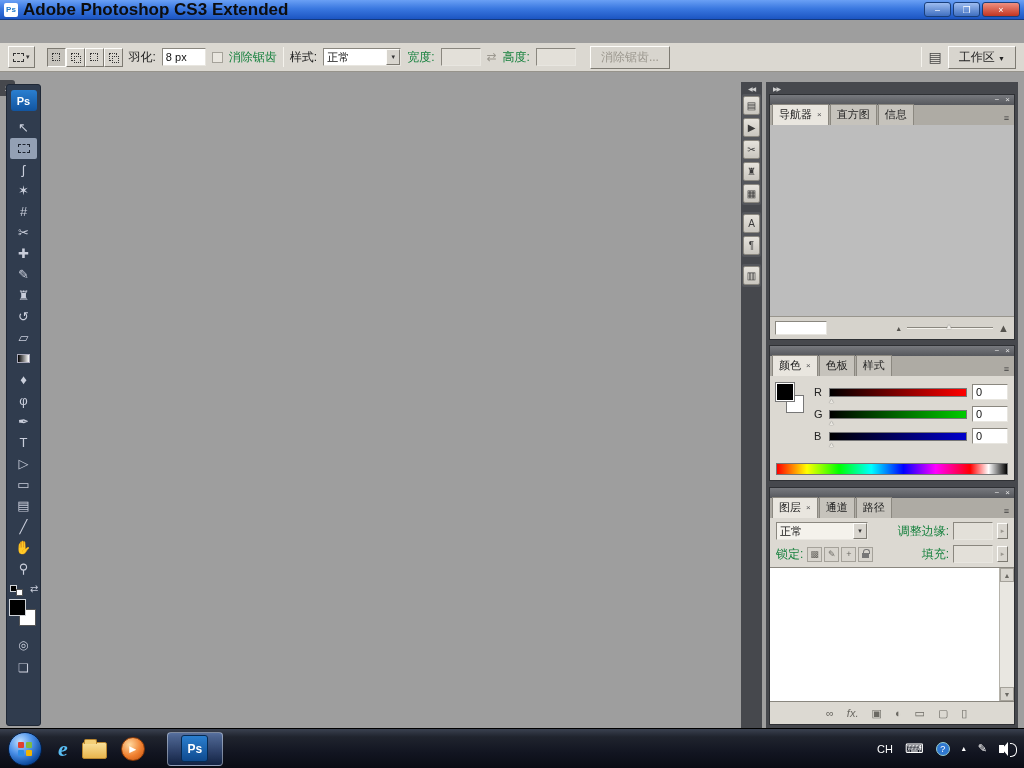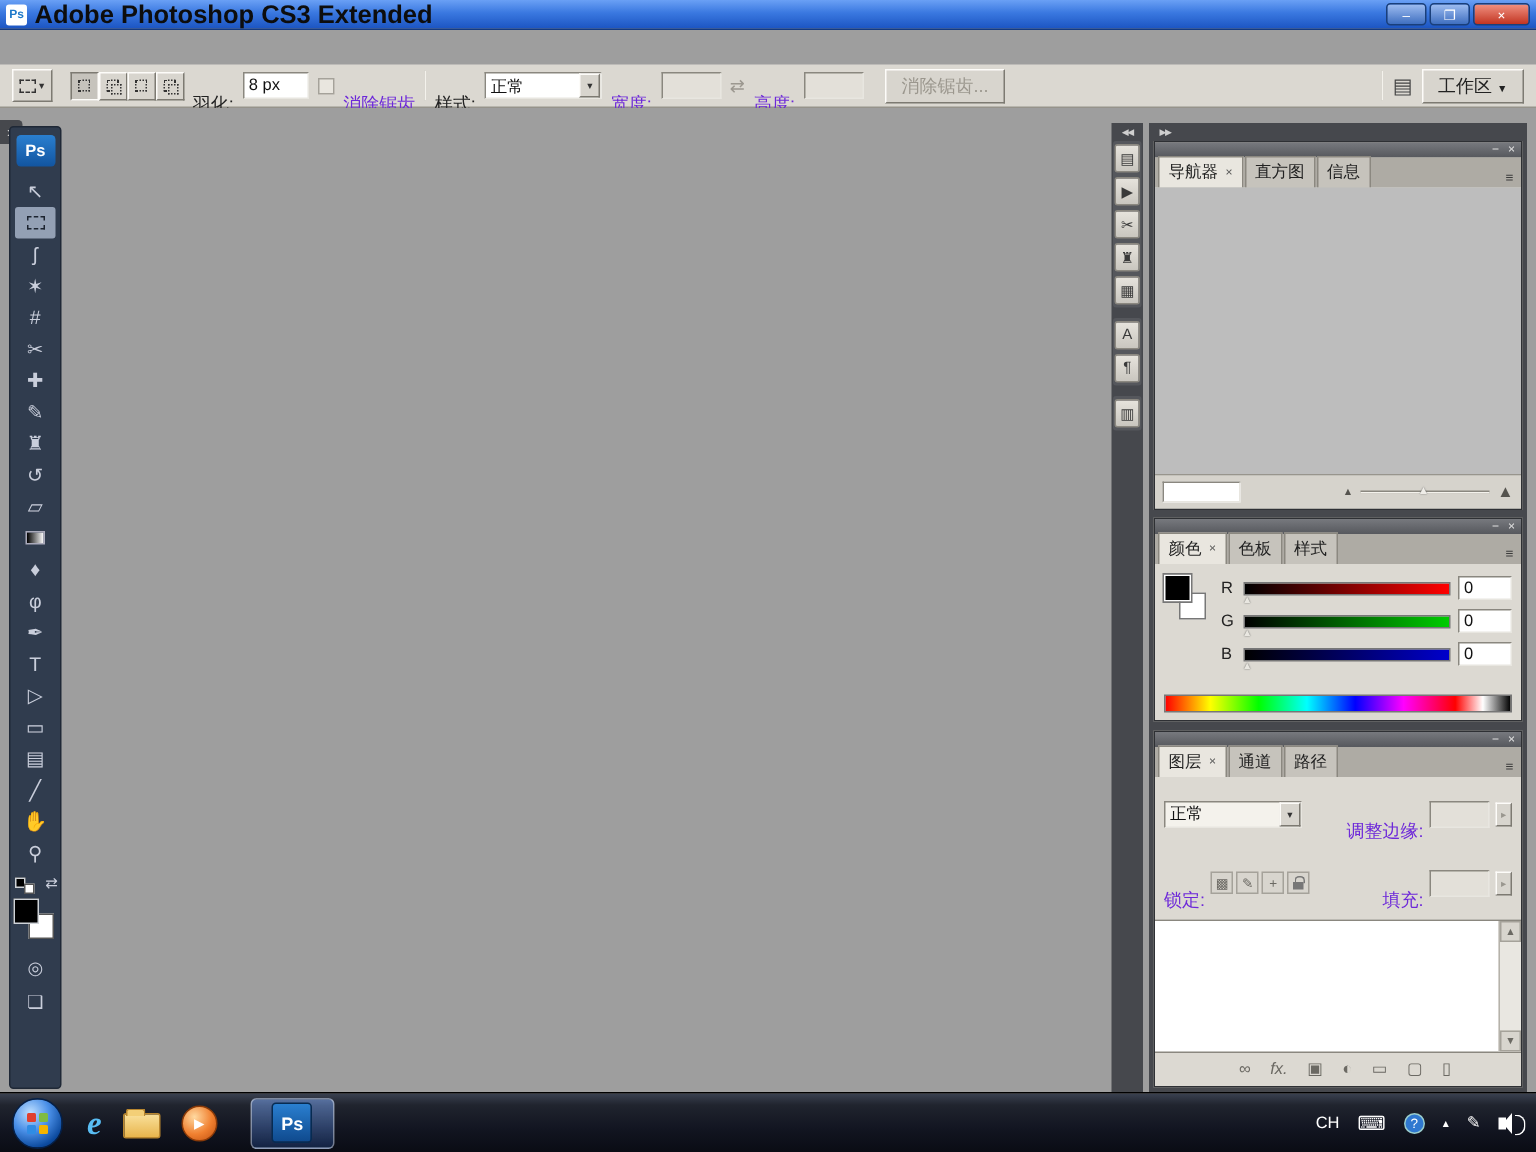--- a/index.html
+++ b/index.html
@@ -29,22 +29,22 @@
   .tool-preset{display:flex;align-items:center;gap:2px;border:1px solid;border-color:#fdfcf9 #7d7a72 #7d7a72 #fdfcf9;
     background:#d8d5ce;padding:2px 4px;height:22px;}
   .dash-sq{width:11px;height:9px;border:1px dashed #333;display:inline-block;}
   .tiny-arrow{font-size:7px;color:#333;}
   .mode-btns{display:flex;margin-left:6px;}
   .mode-btn{width:19px;height:19px;border:1px solid;border-color:#fdfcf9 #7d7a72 #7d7a72 #fdfcf9;background:#d8d5ce;
     display:flex;align-items:center;justify-content:center;position:relative;}
   .mode-btn.active{border-color:#7d7a72 #fdfcf9 #fdfcf9 #7d7a72;background:#c6c3bc;}
   .msq{width:8px;height:8px;border:1px dotted #333;display:inline-block;}
   .msq2{position:absolute;width:7px;height:7px;border:1px dotted #333;background:#d8d5ce;right:3px;bottom:3px;}
-  .lbl{font-size:12px;color:#222;white-space:nowrap;margin-top:24px;}
-  .lbl.dis{color:#6d28d9;}
+  .lbl{font-size:12px;color:#222;white-space:nowrap;}
+  .lbl.dis{color:#15803d;}
   .inset{background:#fff;border:1px solid;border-color:#8a877f #e8e6e0 #e8e6e0 #8a877f;height:18px;
     font-size:11px;padding:0 3px;display:flex;align-items:center;color:#111;}
   .inset.dis{background:#e3e0d9;}
   .checkbox{width:11px;height:11px;border:1px solid #a5a29a;background:#e9e6df;display:inline-block;}
   .btn3d{border:1px solid;border-color:#fdfcf9 #7d7a72 #7d7a72 #fdfcf9;background:#d8d5ce;color:#222;
     padding:2px 10px;font-size:12px;white-space:nowrap;}
   .btn3d.dis{color:#9b978e;}
   .vsep{width:1px;height:20px;background:#a5a29a;border-right:1px solid #f4f2ec;}
   .swap-glyph{color:#9c9890;font-size:12px;}
   .dropdown{display:flex;align-items:center;justify-content:space-between;width:78px;}

